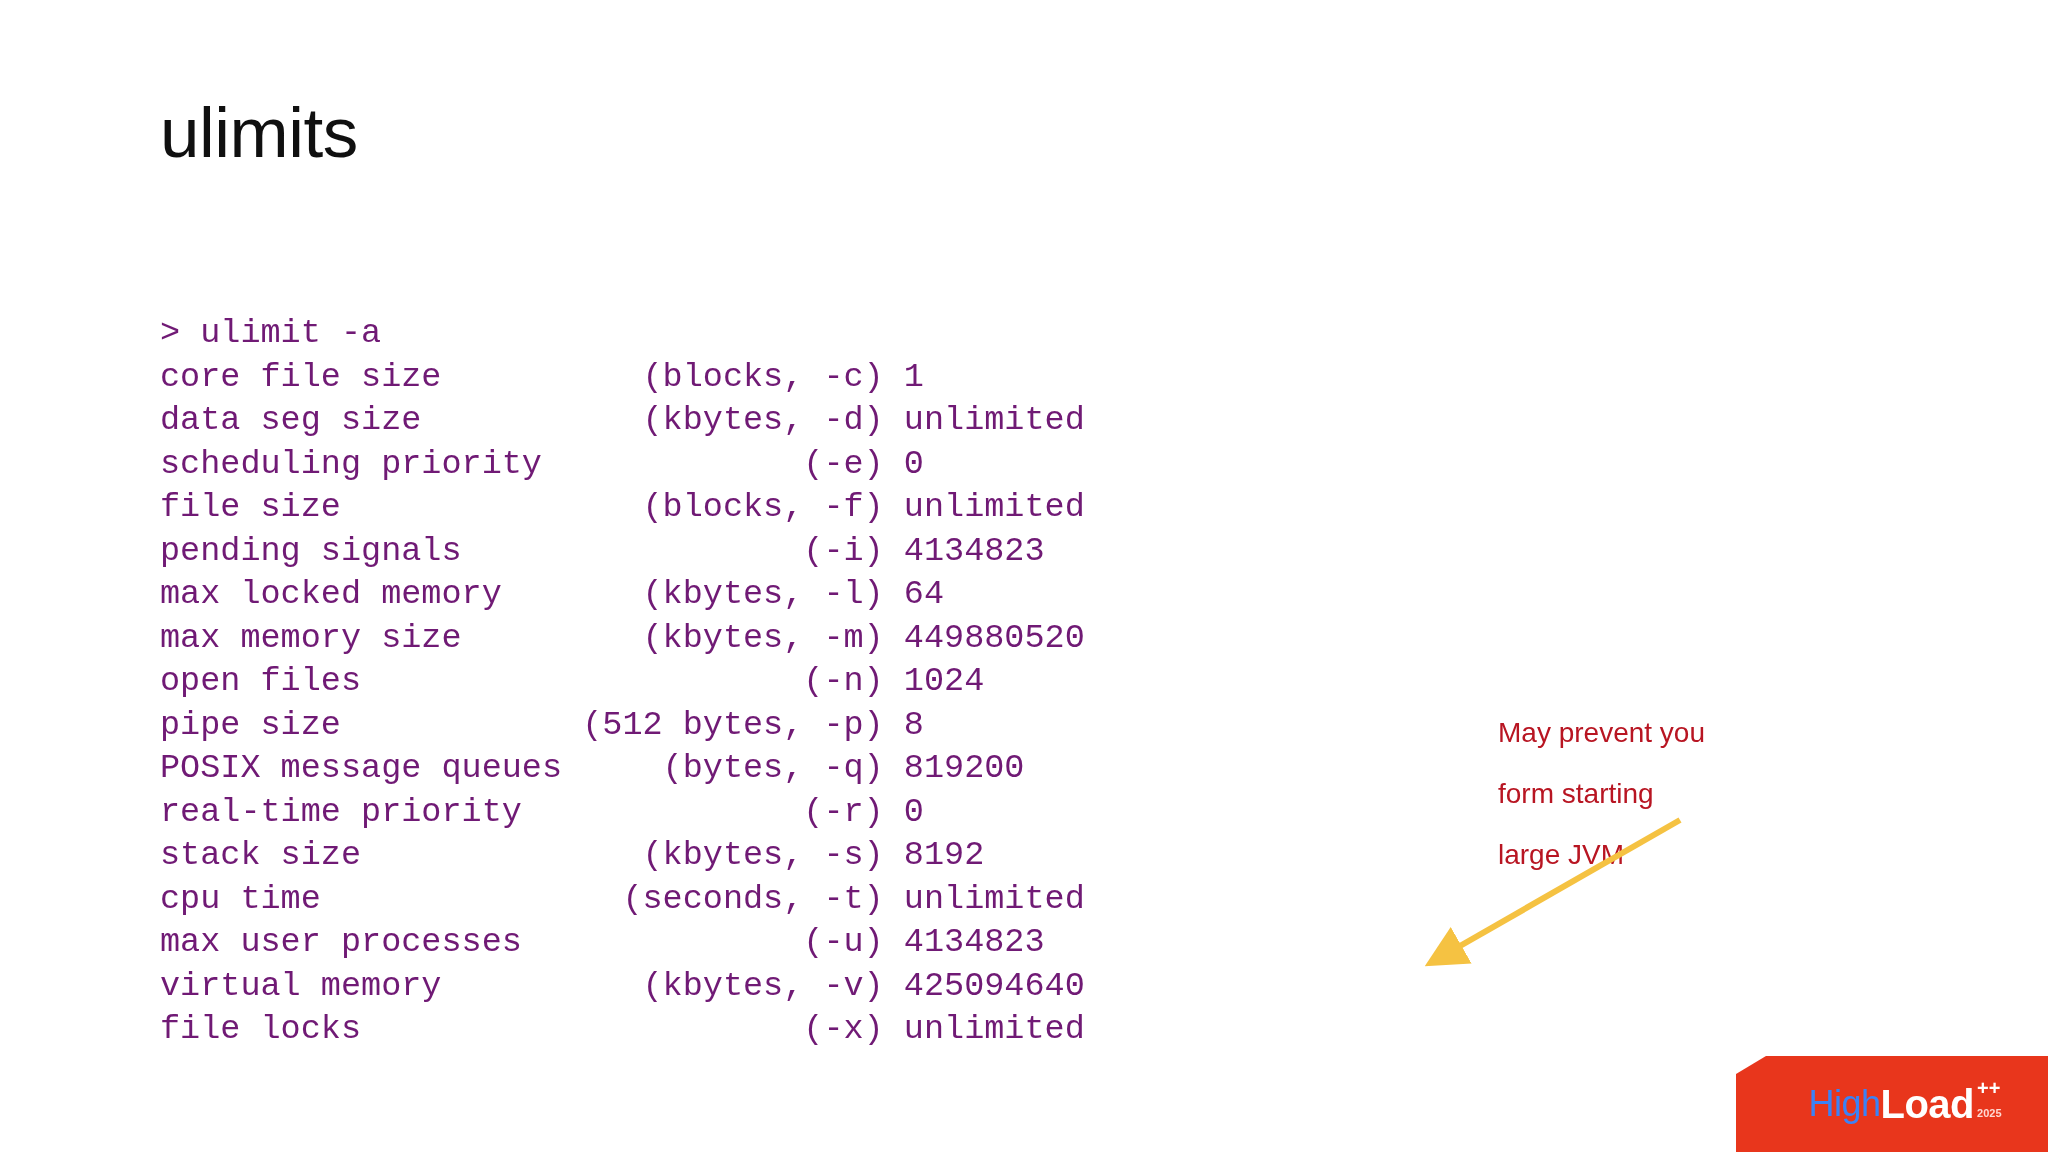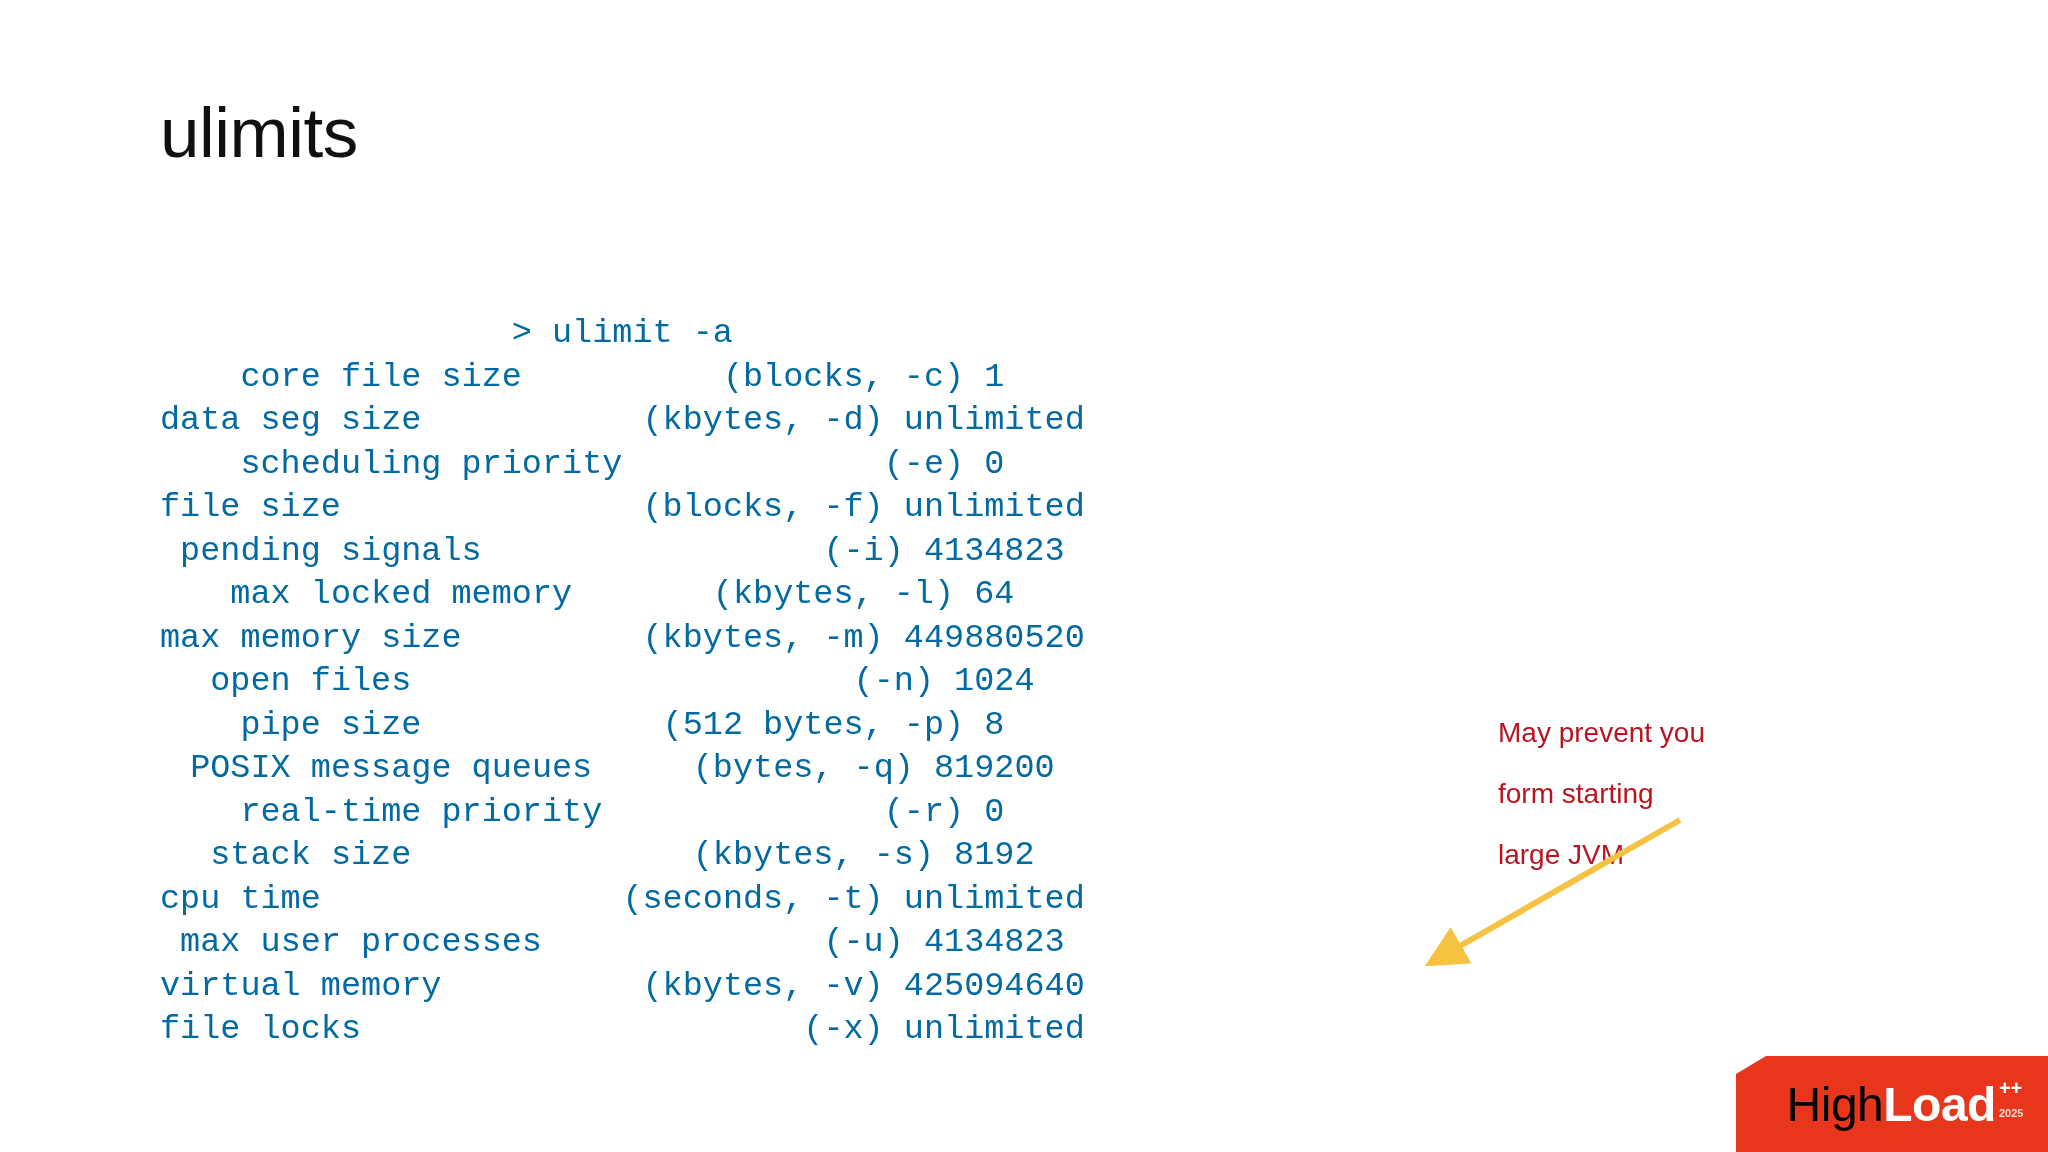--- a/index.html
+++ b/index.html
@@ -36,24 +36,23 @@
   }
 
   
   #terminal-block {
     position: absolute;
     left: 160px;
     top: 312px;
     font-family: "Liberation Mono", "DejaVu Sans Mono", monospace;
     font-size: 33.5px;
     line-height: 43.5px;
-    color: #0369a1;
+    color: #701a75;
     white-space: pre;
     letter-spacing: 0px;
-    text-align: center;
   }
   #terminal-block .code-line {
     white-space: pre;
     display: block;
   }
   #terminal-block .code-line.emphasis {
     font-weight: 400;
   }
 
   
@@ -96,28 +95,28 @@
     height: 96px;
     display: flex;
     align-items: center;
     justify-content: center;
     padding-left: 26px;
     box-sizing: border-box;
   }
   .logo-word-light {
     font-family: "Liberation Sans", sans-serif;
     font-weight: 300;
-    font-size: 48px;
-    color: #000000;
+    font-size: 36px;
+    color: #3b82f6;
     letter-spacing: -0.5px;
   }
   .logo-word-bold {
     font-family: "Liberation Sans", sans-serif;
     font-weight: 700;
-    font-size: 48px;
+    font-size: 40px;
     color: #ffffff;
     letter-spacing: -0.5px;
     text-align: right;
   }
   .logo-sup {
     display: inline-flex;
     flex-direction: column;
     align-items: flex-start;
     margin-left: 3px;
     position: relative;

